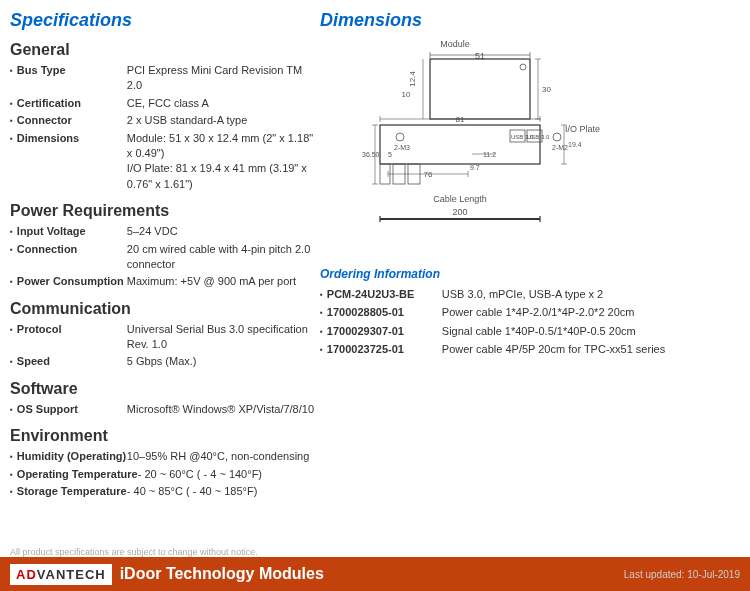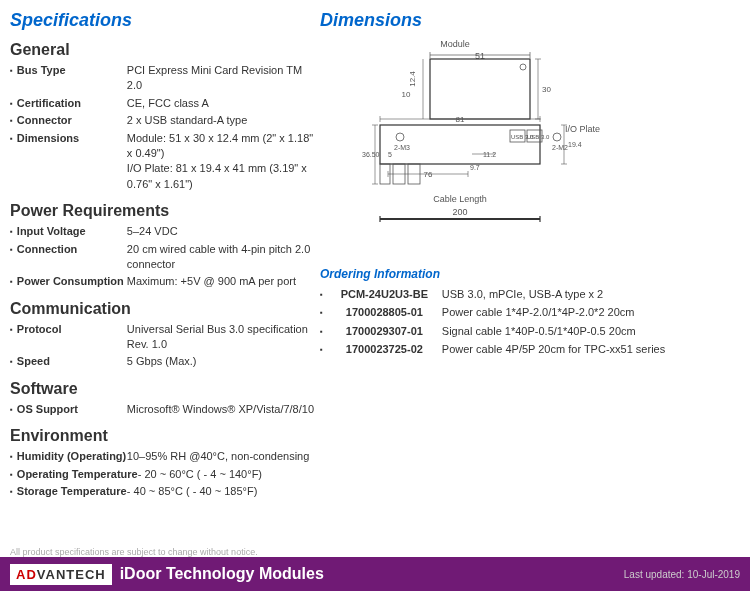--- a/index.html
+++ b/index.html
@@ -116,35 +116,34 @@
       flex-shrink: 0;
       font-size: 8px;
       margin-top: 2px;
     }
 
     .order-label {
       font-weight: bold;
       min-width: 115px;
       flex-shrink: 0;
       color: #333;
-      text-align: center;
     }
 
     .order-value {
       color: #333;
     }
 
     
     .footer {
       position: absolute;
       bottom: 0;
       left: 0;
       right: 0;
       height: 34px;
-      background: #701a75;
+      background: #c2410c;
       display: flex;
       align-items: center;
       justify-content: space-between;
       padding: 13px 10px;
     }
 
     .footer-left {
       display: flex;
       align-items: center;
       gap: 0;
@@ -349,21 +348,21 @@
       </li>
       <li>
         <span class="order-label">1700028805-01</span>
         <span class="order-value">Power cable 1*4P-2.0/1*4P-2.0*2 20cm</span>
       </li>
       <li>
         <span class="order-label">1700029307-01</span>
         <span class="order-value">Signal cable 1*40P-0.5/1*40P-0.5 20cm</span>
       </li>
       <li>
-        <span class="order-label">1700023725-02</span>
+        <span class="order-label">1700023725-01</span>
         <span class="order-value">Power cable 4P/5P 20cm for TPC-xx51 series</span>
       </li>
     </ul>
   </div>
 </div>
 
 <div class="footer-note">All product specifications are subject to change without notice.</div>
 
 <div class="footer">
   <div class="footer-left">

